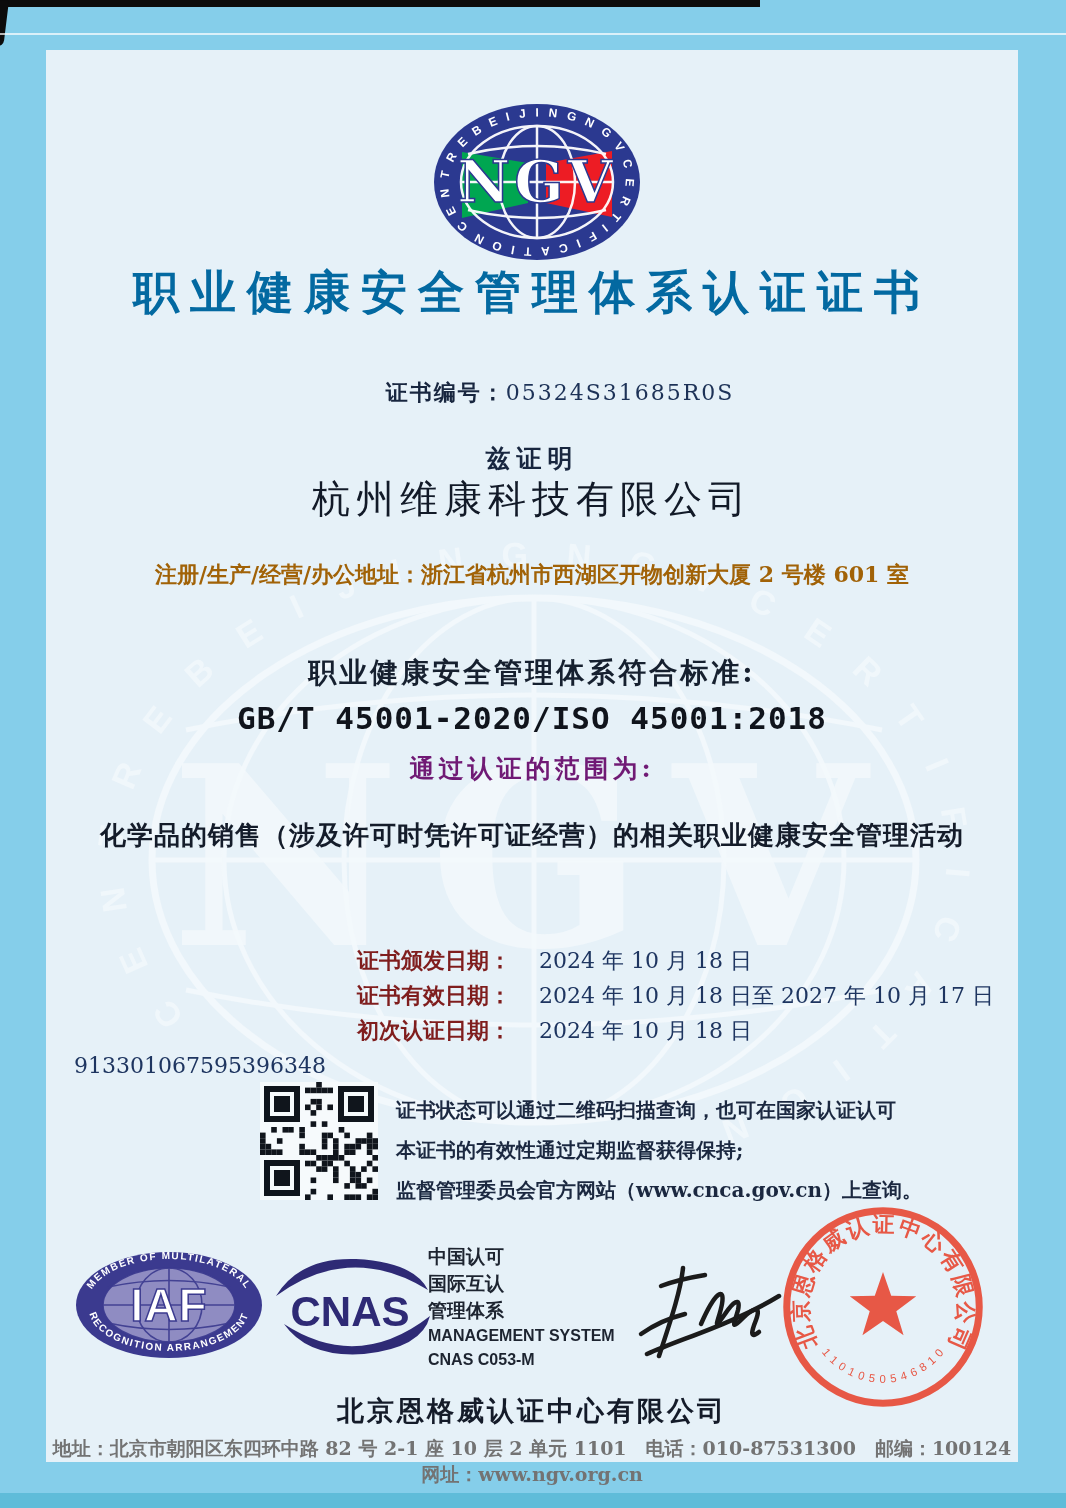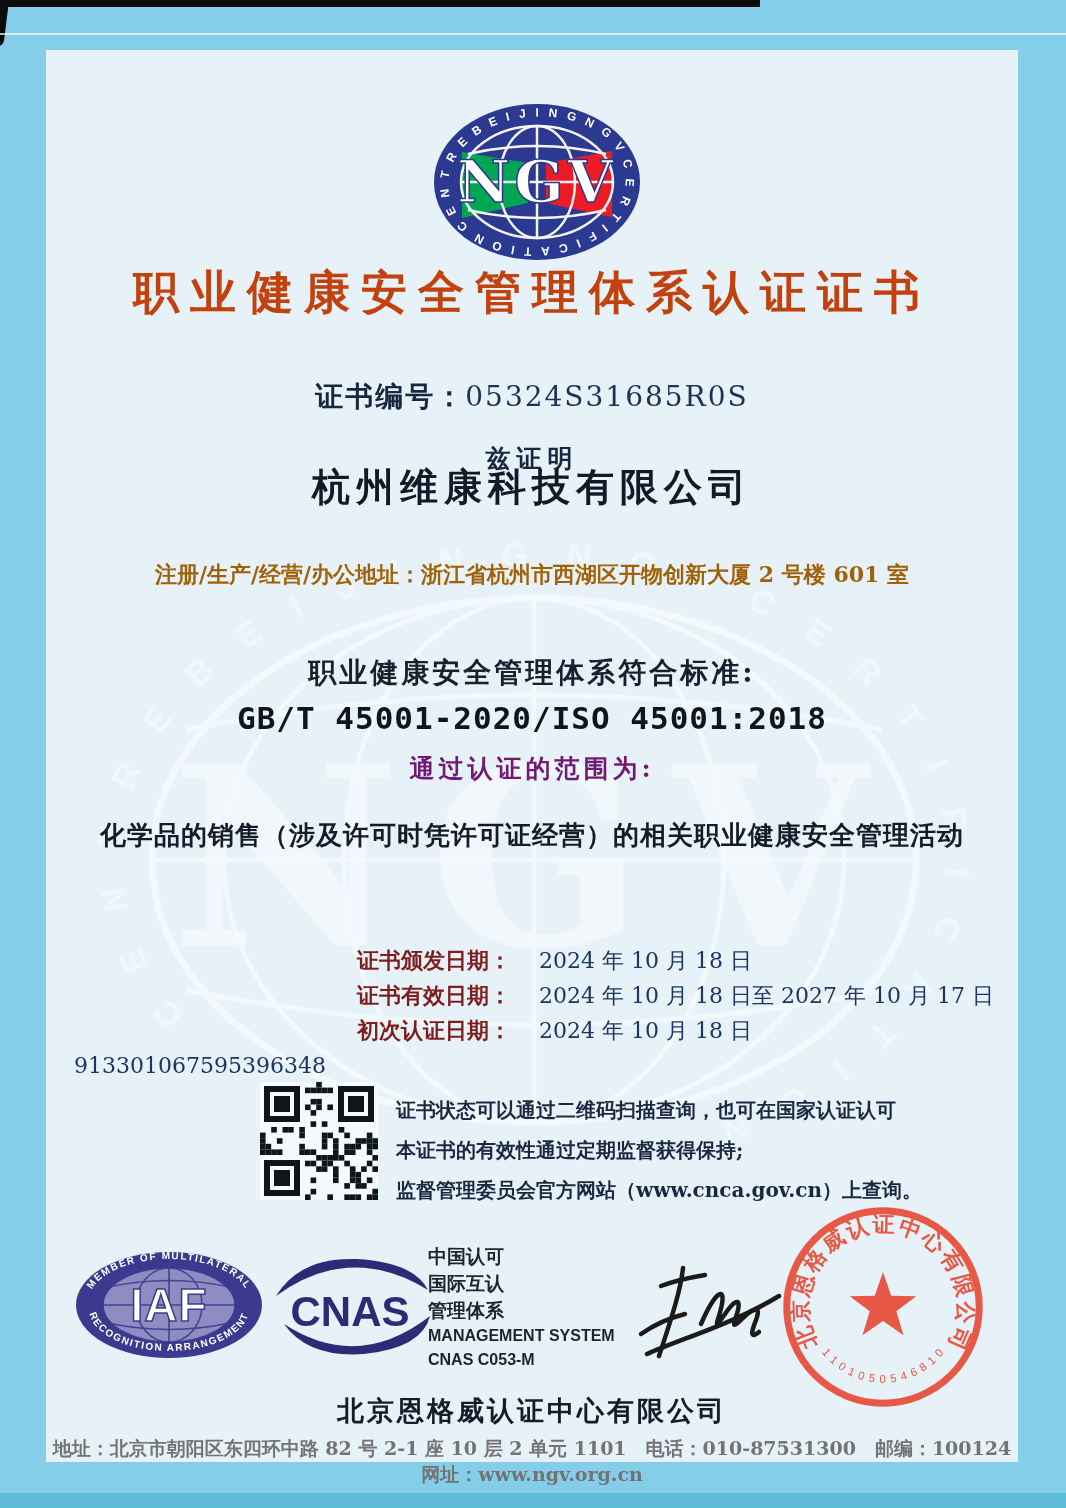--- a/index.html
+++ b/index.html
@@ -6,25 +6,25 @@
   body{font-family:"DejaVu Serif", serif;}
   .page{position:relative;width:1066px;height:1508px;background:#85ceea;overflow:hidden;}
   .scan-top{position:absolute;left:0;top:0;width:760px;height:7px;background:#0c0c0c;}
   .scan-corner{position:absolute;left:0;top:0;width:9px;height:46px;background:#0c0c0c;border-radius:0 0 10px 4px;transform:rotate(7deg);transform-origin:top left;}
   .hairline{position:absolute;left:0;top:33px;width:100%;height:2px;background:rgba(255,255,255,.7);}
   .bottom-strip{position:absolute;left:0;bottom:0;width:100%;height:15px;background:#5fbcd9;}
   .cert{position:absolute;left:46px;top:50px;width:972px;height:1412px;background:#e6f1f8;}
   .abs{position:absolute;}
   .center{left:0;width:100%;text-align:center;}
   .watermark{position:absolute;left:30px;top:480px;opacity:.55;pointer-events:none;}
-  .title{top:212px;font-size:46px;font-weight:bold;letter-spacing:11px;color:#c2410c;}
-  .certno{top:328px;font-size:28px;color:#1d3257;letter-spacing:2px;}
+  .title{top:212px;font-size:46px;font-weight:bold;letter-spacing:11px;color:#0369a1;}
+  .certno{top:328px;font-size:22px;color:#1d3257;letter-spacing:2px;padding-left:28px;}
   .certno b{font-weight:bold;color:#18263f;}
   .attest{top:392px;font-size:25px;font-weight:bold;letter-spacing:6px;color:#18263f;}
-  .company{top:412px;font-size:38px;font-weight:bold;letter-spacing:6px;color:#121a28;}
+  .company{top:424px;font-size:38px;font-weight:normal;letter-spacing:6px;color:#121a28;}
   .addr{top:510px;font-size:22px;font-weight:bold;color:#a16207;}
   .stdhead{top:604px;font-size:28px;font-weight:bold;letter-spacing:3px;color:#16202f;}
   .stdcode{top:650px;font-size:31px;font-weight:bold;font-family:"DejaVu Sans Mono", monospace;letter-spacing:1px;color:#10141c;}
   .scopehead{top:702px;font-size:25px;font-weight:bold;letter-spacing:4px;color:#701a75;}
   .scope{top:768px;font-size:26px;font-weight:bold;letter-spacing:1px;color:#141c2a;}
   .dates{top:893px;left:0;width:100%;}
   .drow{display:flex;line-height:35px;}
   .dlabel{width:465px;text-align:right;font-size:22px;font-weight:bold;color:#7f1d1d;}
   .dvalue{margin-left:28px;font-size:22px;color:#1e3560;}
   .qr{left:214px;top:1032px;width:118px;height:118px;background:#f4f8fb;}

